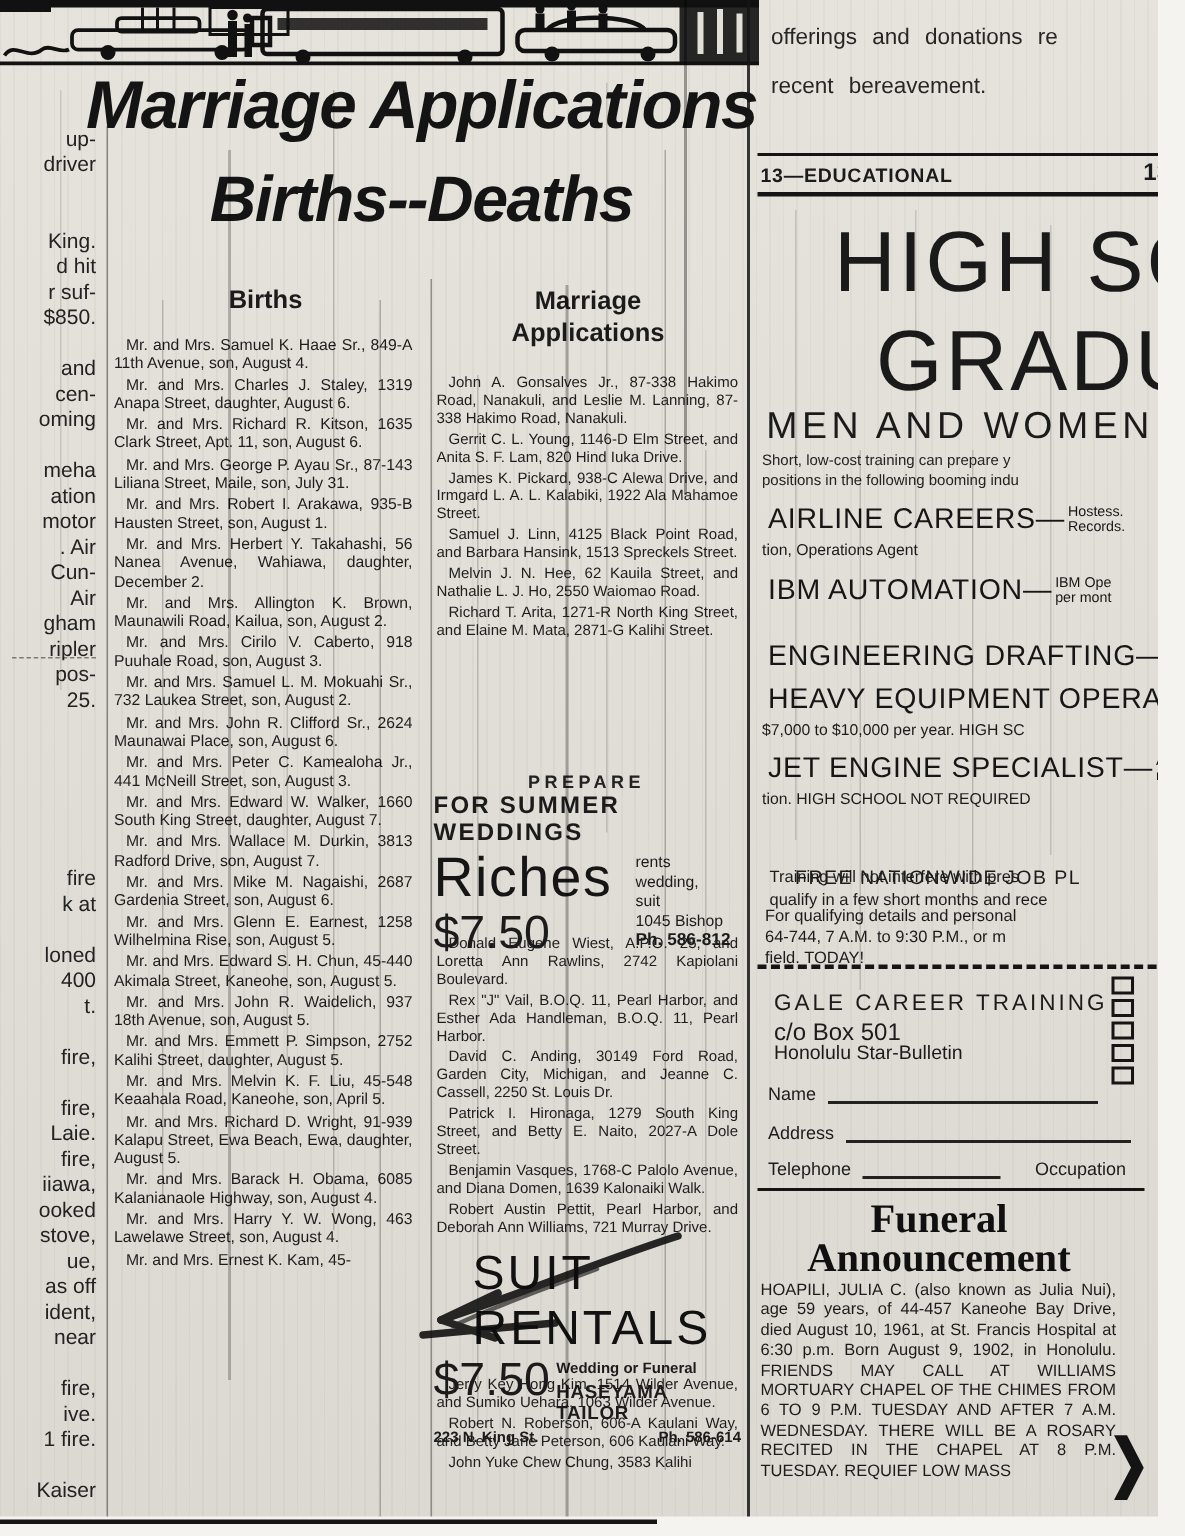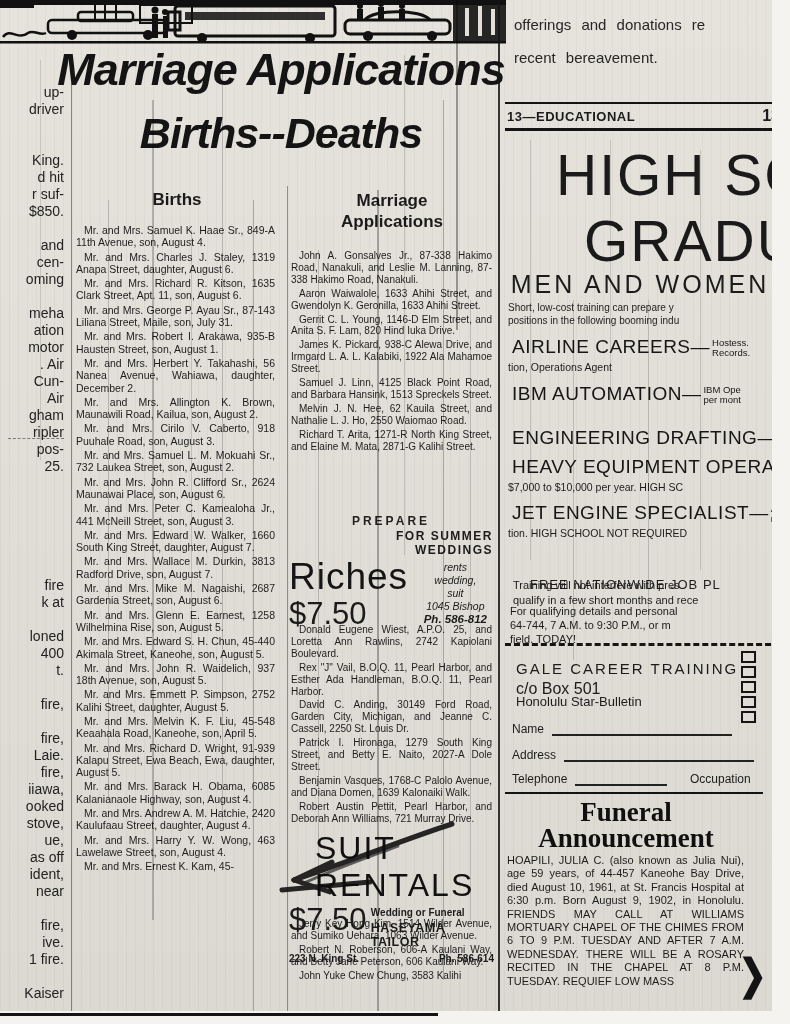--- a/index.html
+++ b/index.html
@@ -33,25 +33,25 @@
   .births-entries{left:76px;top:224px;width:199px;height:796px;overflow:hidden;}
   .births-entries p{font-size:10.5px;line-height:12.3px;}
   .mar-entries{left:291px;width:201px;overflow:hidden;}
   .mar-entries p{font-size:10px;line-height:11.9px;}
   .m1{top:250px;height:264px;}
   .m2{top:624px;height:202px;}
   .m3{top:918px;height:96px;}
   
   .riches-ad{left:289px;top:514px;width:204px;height:108px;}
   .ad-prepare{text-align:center;font-size:12px;letter-spacing:3px;font-weight:bold;color:#222;}
-  .ad-prepare2{text-align:right;font-size:12px;letter-spacing:1.5px;font-weight:bold;margin-top:1px;margin-left:36px;}
+  .ad-prepare2{text-align:left;font-size:16px;letter-spacing:1.5px;font-weight:bold;margin-top:1px;}
   .ad-row{display:flex;justify-content:space-between;margin-top:2px;}
   .riches-brand{font-size:37px;line-height:36px;letter-spacing:1px;color:#151515;}
   .riches-price{font-size:31px;line-height:34px;margin-top:2px;}
-  .ad-right{text-align:center;padding-right:6px;padding-top:2px;font-style:italic;}
+  .ad-right{text-align:left;padding-right:6px;padding-top:2px;}
   .ad-right div{font-size:10.5px;line-height:13px;}
   .ad-right div:last-child{font-weight:bold;font-size:11.5px;}
   
   .suit-ad{left:289px;top:830px;width:205px;height:84px;}
   .suit-title{font-size:32px;letter-spacing:2px;margin-left:26px;color:#111;}
   .suit-row{display:flex;margin-top:0;}
   .suit-price{font-size:31px;line-height:32px;width:84px;}
   .suit-right{padding-top:3px;}
   .suit-tag{font-size:10px;font-weight:bold;}
   .suit-brand{font-size:12.5px;font-weight:bold;letter-spacing:.5px;margin-top:3px;}
@@ -242,32 +242,30 @@
       <p>Mr. and Mrs. Edward W. Walker, 1660 South King Street, daughter, August 7.</p>
       <p>Mr. and Mrs. Wallace M. Durkin, 3813 Radford Drive, son, August 7.</p>
       <p>Mr. and Mrs. Mike M. Nagaishi, 2687 Gardenia Street, son, August 6.</p>
       <p>Mr. and Mrs. Glenn E. Earnest, 1258 Wilhelmina Rise, son, August 5.</p>
       <p>Mr. and Mrs. Edward S. H. Chun, 45-440 Akimala Street, Kaneohe, son, August 5.</p>
       <p>Mr. and Mrs. John R. Waidelich, 937 18th Avenue, son, August 5.</p>
       <p>Mr. and Mrs. Emmett P. Simpson, 2752 Kalihi Street, daughter, August 5.</p>
       <p>Mr. and Mrs. Melvin K. F. Liu, 45-548 Keaahala Road, Kaneohe, son, April 5.</p>
       <p>Mr. and Mrs. Richard D. Wright, 91-939 Kalapu Street, Ewa Beach, Ewa, daughter, August 5.</p>
       <p>Mr. and Mrs. Barack H. Obama, 6085 Kalanianaole Highway, son, August 4.</p>
-      <p>Mr. and Mrs. Andrew A. M. Hatchie, 2420 Kaulufaau Street, daughter, August 4.</p>
       <p>Mr. and Mrs. Harry Y. W. Wong, 463 Lawelawe Street, son, August 4.</p>
       <p>Mr. and Mrs. Ernest K. Kam, 45-</p>
     </div>
 
   <div class="abs mar-header">
     <div>Marriage</div>
     <div>Applications</div>
   </div>
   <div class="abs entries mar-entries m1">
       <p>John A. Gonsalves Jr., 87-338 Hakimo Road, Nanakuli, and Leslie M. Lanning, 87-338 Hakimo Road, Nanakuli.</p>
-      <p>Aaron Waiwalole, 1633 Ahihi Street, and Gwendolyn K. Geronilla, 1633 Ahihi Street.</p>
       <p>Gerrit C. L. Young, 1146-D Elm Street, and Anita S. F. Lam, 820 Hind Iuka Drive.</p>
       <p>James K. Pickard, 938-C Alewa Drive, and Irmgard L. A. L. Kalabiki, 1922 Ala Mahamoe Street.</p>
       <p>Samuel J. Linn, 4125 Black Point Road, and Barbara Hansink, 1513 Spreckels Street.</p>
       <p>Melvin J. N. Hee, 62 Kauila Street, and Nathalie L. J. Ho, 2550 Waiomao Road.</p>
       <p>Richard T. Arita, 1271-R North King Street, and Elaine M. Mata, 2871-G Kalihi Street.</p>
     </div>
 
   <div class="abs riches-ad">
     <div class="ad-prepare">PREPARE</div>
     <div class="ad-prepare2">FOR SUMMER WEDDINGS</div>

